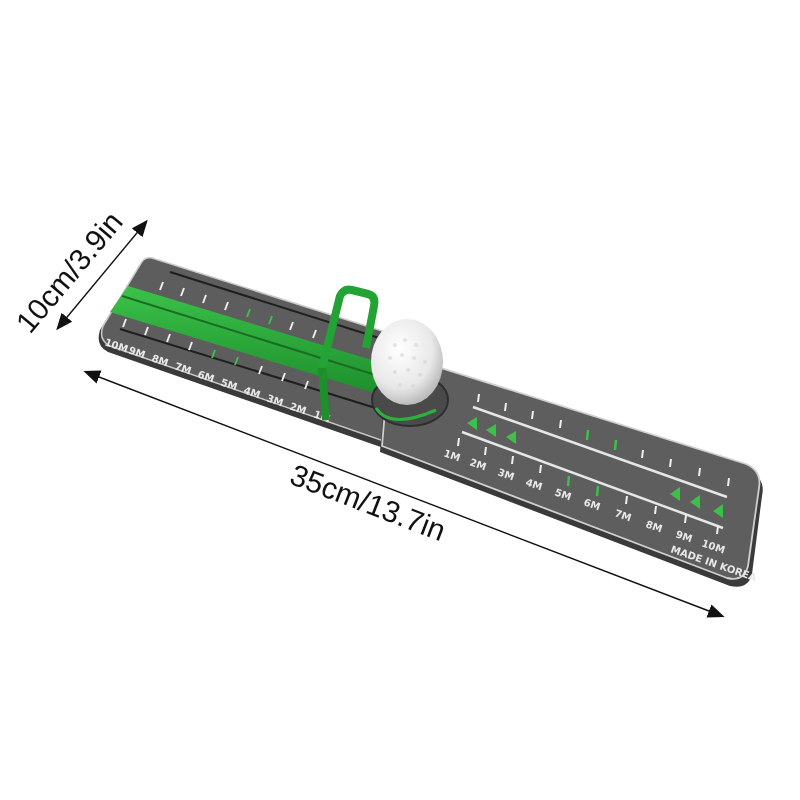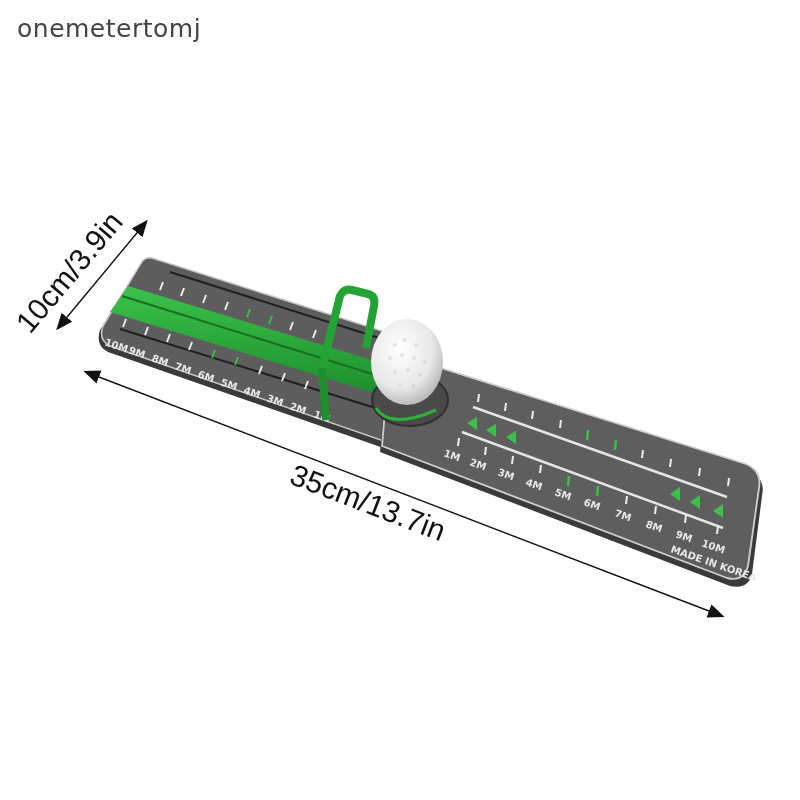--- a/index.html
+++ b/index.html
@@ -6,21 +6,20 @@
   #stage{position:relative;width:800px;height:800px;overflow:hidden;background:#fff;font-family:"Liberation Sans",sans-serif;}
   .watermark{position:absolute;left:17px;top:14px;font-size:25px;color:#444;letter-spacing:0.5px;font-family:"DejaVu Sans",sans-serif;}
   svg{position:absolute;left:0;top:0;}
   .dim-label{font-family:"Liberation Sans",sans-serif;fill:#111;}
   .tick-label{font-family:"DejaVu Sans",sans-serif;font-weight:bold;fill:#e8e8e8;font-size:10px;}
 </style>
 </head>
 <body>
 
 <div id="stage">
-  <div class="watermark">onemetertomj</div>
 
   <svg width="800" height="800" viewBox="0 0 800 800">
     <defs>
       <marker id="arr" markerWidth="12" markerHeight="10" refX="10" refY="5" orient="auto-start-reverse">
         <path d="M0,0 L12,5 L0,10 Z" fill="#111"></path>
       </marker>
       <radialGradient id="ballg" cx="40%" cy="35%" r="65%">
         <stop offset="0%" stop-color="#ffffff"></stop>
         <stop offset="70%" stop-color="#e8e8e8"></stop>
         <stop offset="100%" stop-color="#bdbdbd"></stop>

